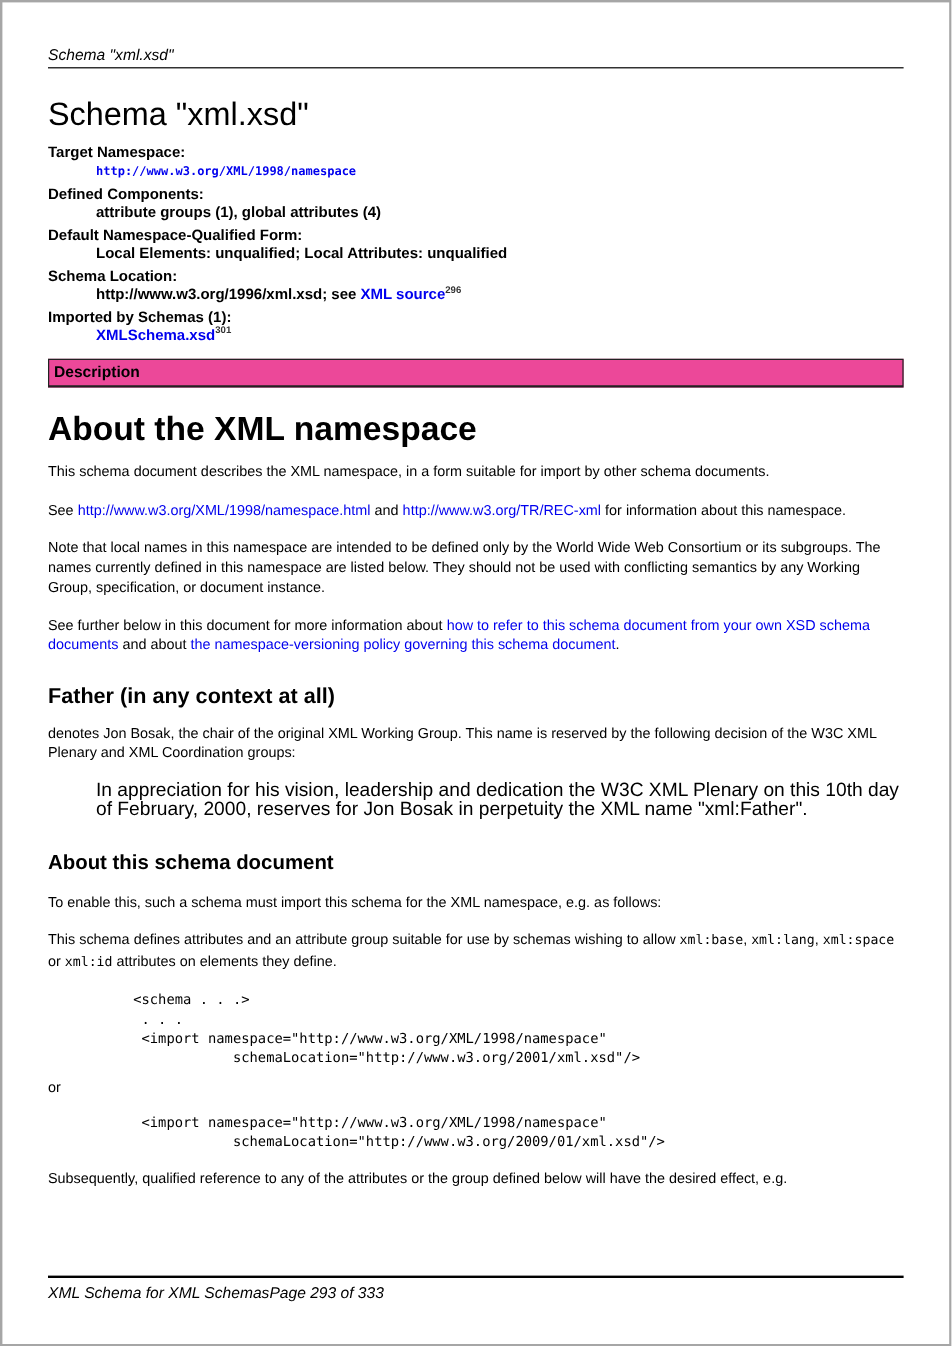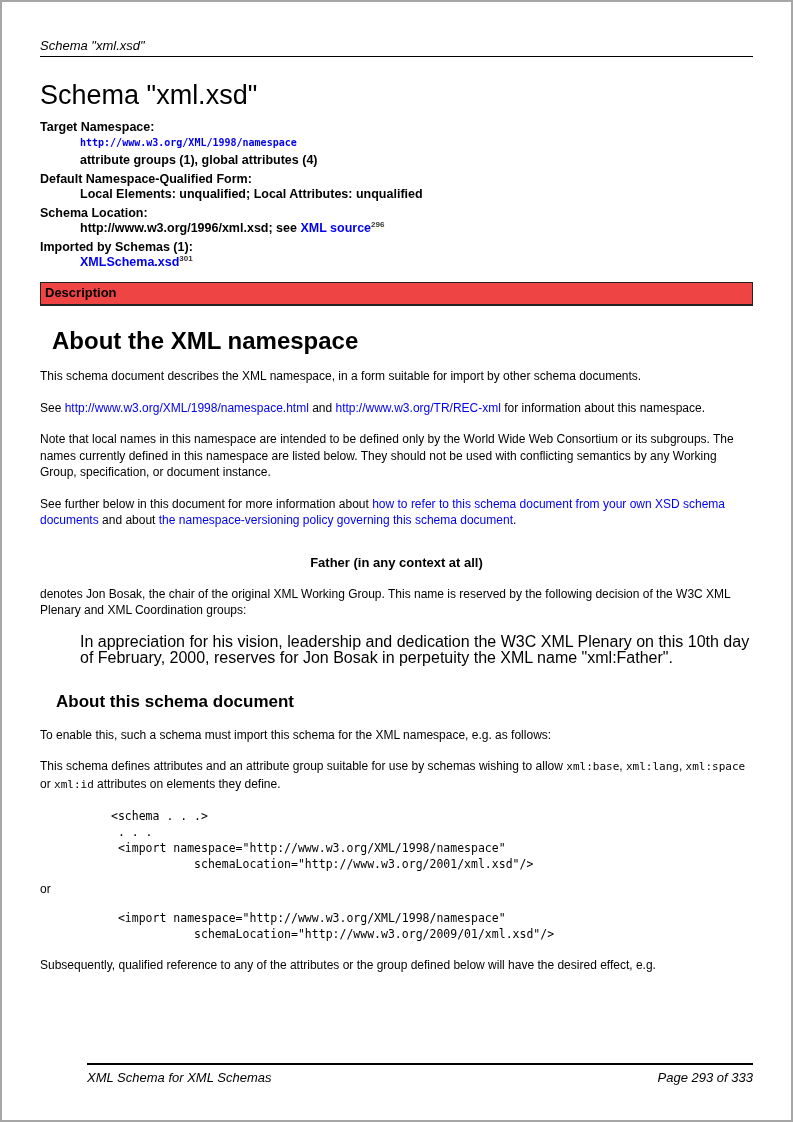--- a/index.html
+++ b/index.html
@@ -34,32 +34,32 @@
   .meta-group { margin:0 0 3px 0; }
   .meta-label { font-weight:bold; font-size:12.5px; line-height:16px; }
   .meta-value { margin-left:40px; font-size:12.5px; line-height:15px;font-weight:bold; }
 
   a.link { color:#0000ee; text-decoration:none; cursor:pointer; }
   .mono-link { font-family:"DejaVu Sans Mono", monospace; font-size:10px; }
   sup.ref { font-size:8px; color:#333333; line-height:0; vertical-align:super; }
 
   .section-bar {
     margin-top:12px;
-    background:#ef4444;
+    background:#ec4899;
     border:1px solid #222222;
     border-bottom-width:2px;
     font-weight:bold;
     font-size:13px;
     line-height:16px;
     padding:2px 4px 3px 4px;
   }
 
-  h2.sec-heading { font-size:24px; font-weight:bold; margin:22px 0 0 12px; line-height:25px; }
-  h3.sub-heading { font-size:17px;   font-weight:bold; margin:24px 0 0 16px; line-height:21px; }
-  h4.term-heading { font-size:13px;  font-weight:bold; margin:26px 0 0 0; line-height:16px;text-align:center; }
+  h2.sec-heading { font-size:28px; font-weight:bold; margin:22px 0 0 0; line-height:25px; }
+  h3.sub-heading { font-size:17px;   font-weight:bold; margin:24px 0 0 0; line-height:21px; }
+  h4.term-heading { font-size:18px;  font-weight:bold; margin:26px 0 0 0; line-height:16px; }
 
   p.body-text { font-size:12px; line-height:16.5px; margin:15px 0 0 0; }
   p.or-text   { font-size:12px; line-height:16.5px; margin:9px 0 0 0; }
   blockquote.quote {
     font-size:16px; line-height:16.5px;
     margin:15px 0 0 40px; padding:0;
   }
   pre.code-block {
     font-family:"DejaVu Sans Mono", monospace;
     font-size:11.5px;
@@ -69,25 +69,24 @@
   }
   pre.code-block.second { margin-top:12px; }
   code.inline-code { font-family:"DejaVu Sans Mono", monospace; font-size:11px; }
 
   .footer {
     position:absolute;
     left:38px; right:38px; top:1061px;
     border-top:2px solid #000000;
     padding-top:5px;
     display:flex;
-    justify-content:space-between;
+    justify-content:flex-start;
     font-style:italic;
     font-size:13px;
     line-height:15px;
-    margin-left:47px;
   }
 </style>
 </head>
 <body>
 
 <div class="page">
   <div class="content">
 
     <div class="running-header">
       <span>Schema "xml.xsd"</span>
@@ -98,20 +97,21 @@
     <div class="meta">
 
       <div class="meta-group">
         <div class="meta-label">Target Namespace:</div>
         <div class="meta-value">
           <a class="link mono-link">http://www.w3.org/XML/1998/namespace</a>
         </div>
       </div>
 
       <div class="meta-group">
+        <div class="meta-label">Defined Components:</div>
         <div class="meta-value">attribute groups (1), global attributes (4)</div>
       </div>
 
       <div class="meta-group">
         <div class="meta-label">Default Namespace-Qualified Form:</div>
         <div class="meta-value">Local Elements: unqualified; Local Attributes: unqualified</div>
       </div>
 
       <div class="meta-group">
         <div class="meta-label">Schema Location:</div>

